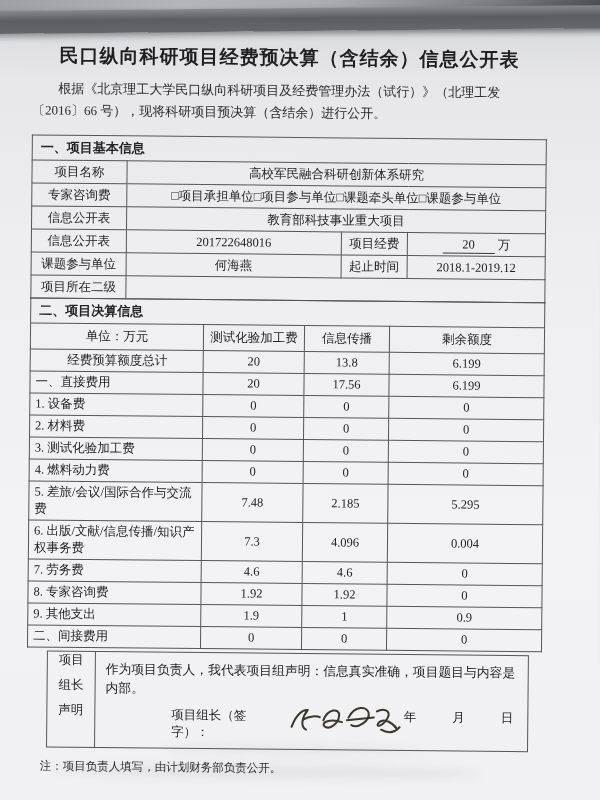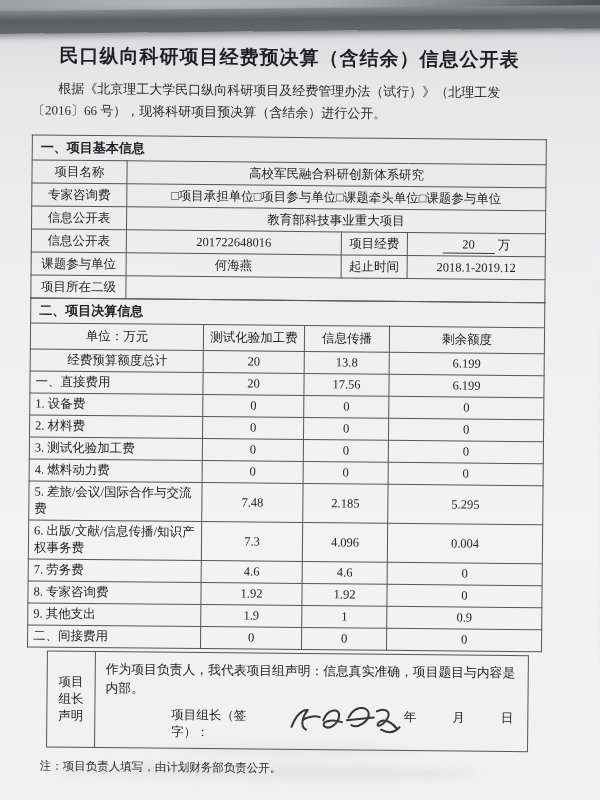--- a/index.html
+++ b/index.html
@@ -47,21 +47,21 @@
   .t2 td { height:21px; }
   .t2 .hd { text-align:center; height:26px; }
   .t2 .rowlbl { text-align:left; padding-left:5px; }
   .t2 .rowlbl.center { text-align:center; }
   .t2 .num { text-align:center; }
 
   .uline { display:inline-block; min-width:52px; border-bottom:1px solid #3a3a3e; text-align:center; }
 
   .decl-box { display:flex; border:1px solid #55555a; margin:3px 0 0 20px; width:482px; background:transparent; }
   .decl-side { width:48px; border-right:1px solid #55555a; display:flex; flex-direction:column;
-    justify-content:center; align-items:center; font-size:12.5px; padding:0 0; }
+    justify-content:flex-start; align-items:center; gap:8px; font-size:12.5px; padding:0 0; }
   .decl-main { flex:1; padding:8px 10px 2px; }
   .decl-text { font-size:12.8px; line-height:1.5; }
   .sign-row { position:relative; display:flex; align-items:center; height:44px; margin-top:2px; }
   .sign-label { font-size:12.5px; margin-left:66px; }
   .sig-wrap { margin-left:10px; margin-top:-8px; transform:rotate(-3deg); }
   .ymd { margin-left:auto; display:flex; gap:36px; font-size:12.5px; padding-right:4px; margin-top:-16px; }
 
   .note { margin:11px 0 0 14px; font-size:11.5px; color:#2a2a2e; }
 </style>
 </head>

